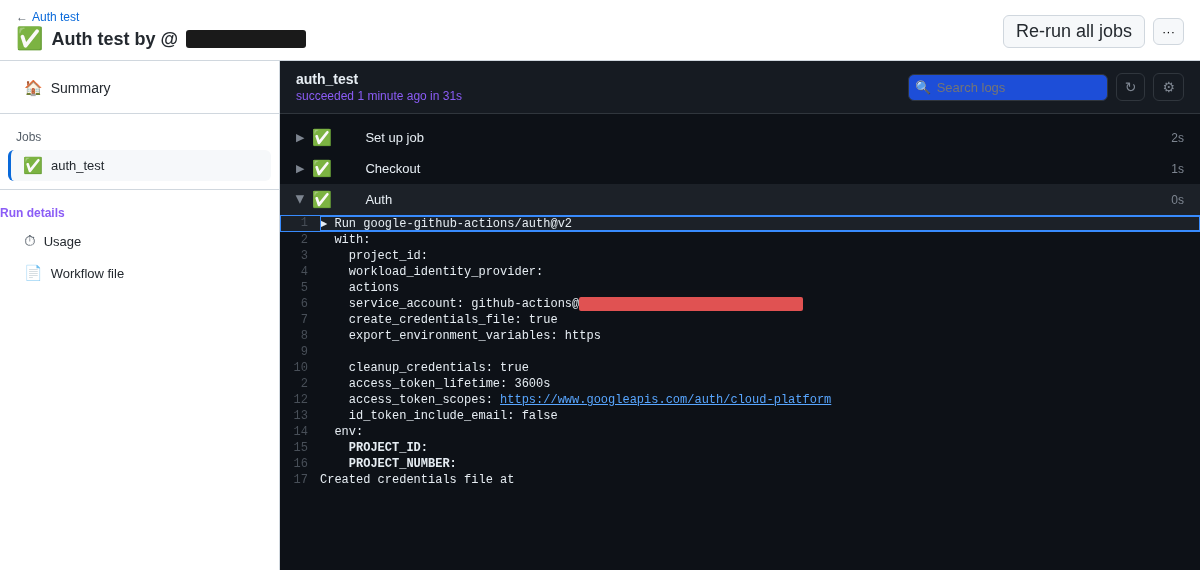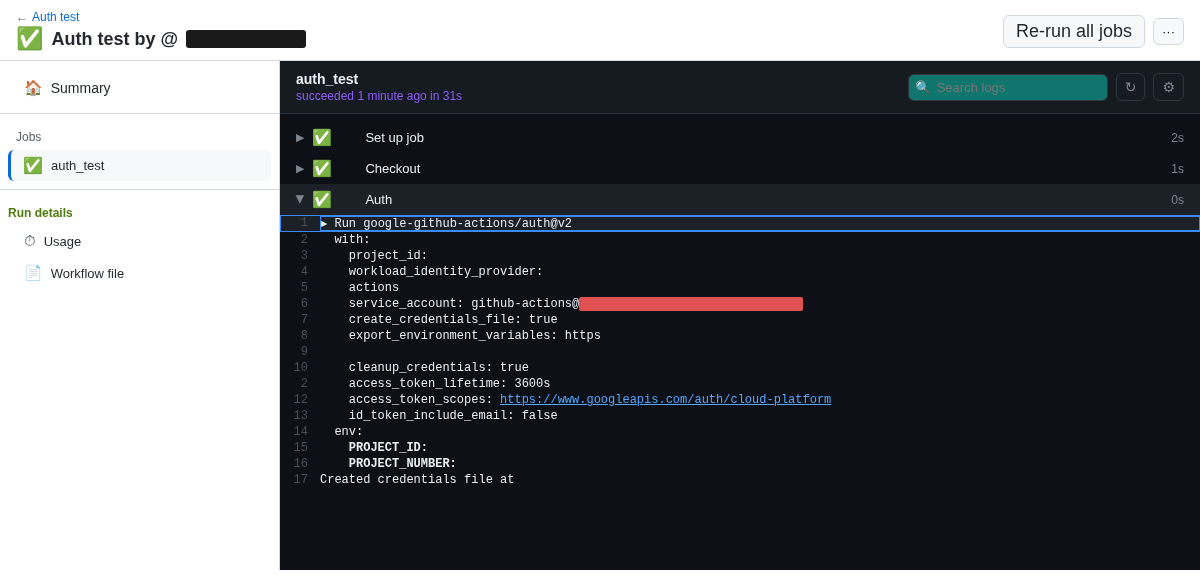--- a/index.html
+++ b/index.html
@@ -20,33 +20,33 @@
     
     .main-layout { display: flex; height: calc(579px - 70px); }
 
     
     .sidebar { width: 280px; min-width: 280px; border-right: 1px solid #d0d7de; overflow-y: auto; padding: 8px 0; }
     .sidebar-summary { display: flex; align-items: center; gap: 8px; padding: 8px 16px; font-size: 14px; color: #24292f; cursor: pointer; border-radius: 6px; margin: 2px 8px; }
     .sidebar-section-label { padding: 8px 16px 4px; font-size: 12px; font-weight: 400; color: #57606a; text-transform: none; }
     .sidebar-job { display: flex; align-items: center; gap: 8px; padding: 6px 12px; margin: 2px 8px; border-radius: 6px; cursor: pointer; font-size: 13px; font-weight: 500; border-left: 3px solid transparent; }
     .sidebar-job.active { background: #f6f8fa; border-left: 3px solid #0969da; }
     .sidebar-job .job-icon { color: #1a7f37; font-size: 16px; }
-    .sidebar-run-details { padding: 8px 8px 4px; font-size: 12px; font-weight: 600; color: #4d7c0f; }
+    .sidebar-run-details { padding: 8px 0 4px; font-size: 12px; font-weight: 600; color: #8b5cf6; }
     .sidebar-run-item { display: flex; align-items: center; gap: 8px; padding: 6px 16px; font-size: 13px; color: #24292f; cursor: pointer; border-radius: 6px; margin: 2px 8px; }
     .sidebar-icon { font-size: 15px; color: #57606a; }
     .divider { border: none; border-top: 1px solid #d0d7de; margin: 8px 0; }
 
     
     .log-panel { flex: 1; background: #0d1117; overflow: hidden; display: flex; flex-direction: column; }
     .log-header { background: #161b22; padding: 10px 16px; display: flex; align-items: center; justify-content: space-between; border-bottom: 1px solid #30363d; }
     .log-title-section { display: flex; flex-direction: column; gap: 2px; }
     .log-title { font-size: 14px; font-weight: 600; color: #e6edf3; }
     .log-subtitle { font-size: 12px; color: #8b5cf6; }
     .log-header-actions { display: flex; align-items: center; gap: 8px; }
-    .search-logs-input { background: #0f766e; border: 1px solid #30363d; border-radius: 6px; padding: 5px 10px 5px 28px; color: #e6edf3; font-size: 13px; width: 200px; outline: none; }
+    .search-logs-input { background: #1d4ed8; border: 1px solid #30363d; border-radius: 6px; padding: 5px 10px 5px 28px; color: #e6edf3; font-size: 13px; width: 200px; outline: none; }
     .search-logs-wrapper { position: relative; }
     .search-icon-inside { position: absolute; left: 8px; top: 50%; transform: translateY(-50%); color: #7d8590; font-size: 13px; }
     .icon-btn { background: transparent; border: 1px solid #30363d; border-radius: 6px; padding: 5px 8px; color: #7d8590; cursor: pointer; font-size: 14px; }
 
     
     .steps-container { padding: 8px 0; overflow-y: auto; }
     .step-row { display: flex; align-items: center; padding: 6px 16px; cursor: pointer; border-radius: 0; }
     .step-chevron { color: #7d8590; font-size: 11px; margin-right: 8px; transition: transform 0.2s; }
     .step-chevron.expanded { transform: rotate(90deg); }
     .step-success { color: #3fb950; font-size: 16px; margin-right: 8px; }

